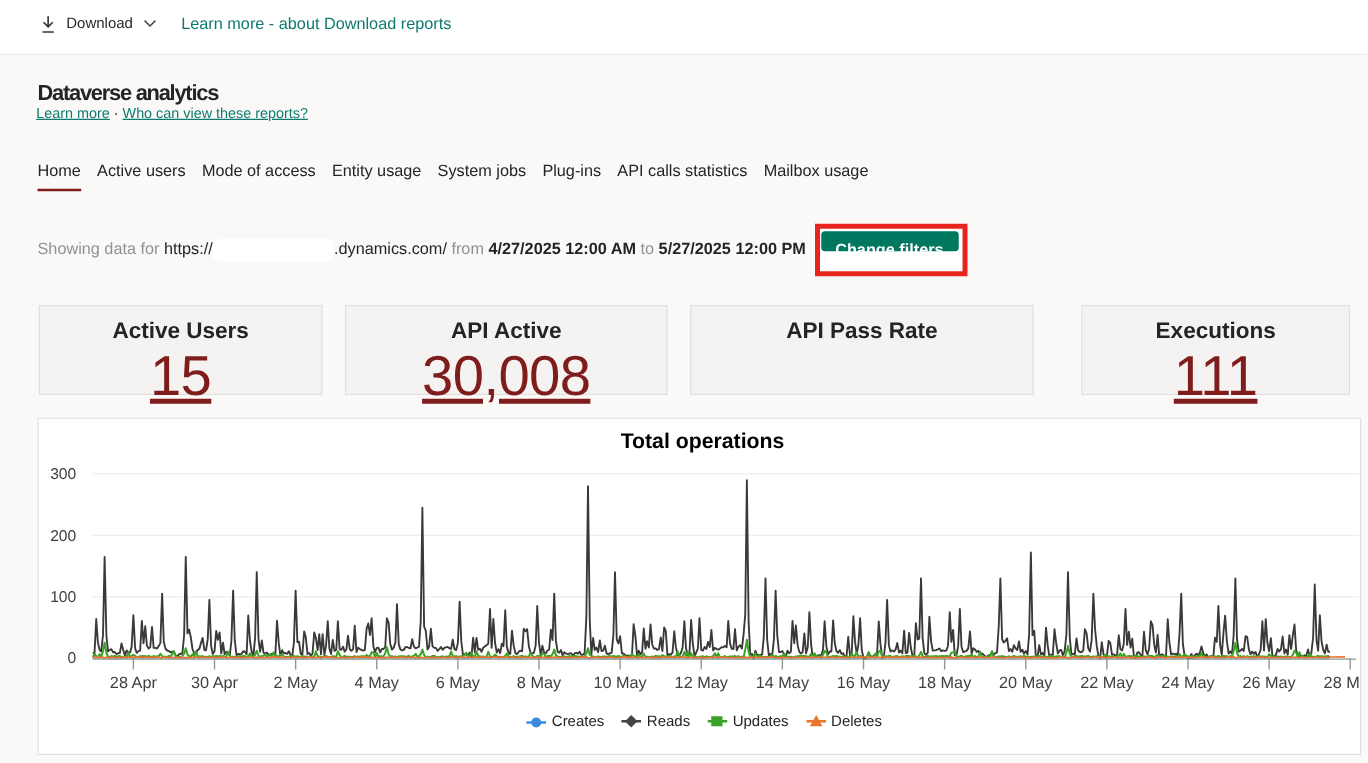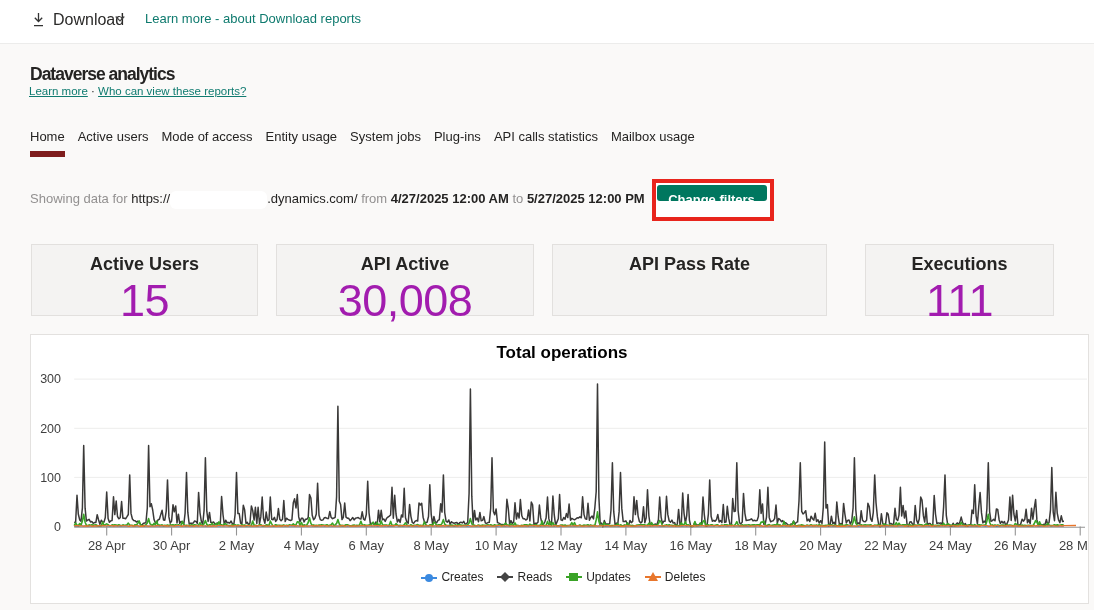--- a/index.html
+++ b/index.html
@@ -1,37 +1,37 @@
 <!DOCTYPE html>
 <html><head>
 <meta charset="utf-8">
 <style>
   * { margin:0; padding:0; box-sizing:border-box; }
   html,body { width:1094px; height:610px; background:#fff; font-family:"Liberation Sans",sans-serif; overflow:hidden; }
   #page { position:relative; width:1094px; height:610px; }
   .abs { position:absolute; }
   .content { position:absolute; left:0; top:43px; width:1094px; height:567px; background:#faf9f8; border-top:1px solid #ececeb; }
-  .dl-txt { position:absolute; left:53px; top:11px; font-size:16px; color:#2b2a29; }
+  .dl-txt { position:absolute; left:53px; top:11px; font-size:12px; color:#2b2a29; }
   .toplink { position:absolute; left:145px; top:11px; font-size:13px; color:#0e7a6e; }
   .title { position:absolute; left:30px; top:64px; font-size:17.5px; font-weight:bold; color:#252423; letter-spacing:-1px; }
   .links { position:absolute; left:29px; top:85px; font-size:11.5px; }
   .links a { color:#0f7b70; text-decoration:underline; }
   .links .dot { color:#252423; }
   .tabs { position:absolute; left:30px; top:129px; font-size:13px; color:#252423; white-space:nowrap; }
   .tab { display:inline-block; margin-right:13px; padding-bottom:7px; }
-  .tab.active { border-bottom:6px solid #7f1d1d; }
+  .tab.active { border-bottom:2px solid #7f1d1d; }
   .showrow { position:absolute; left:30px; top:191px; font-size:13px; color:#929090; white-space:nowrap; }
   .showrow b { color:#252423; }
   .showrow .dark { color:#252423; }
   .redact { display:inline-block; width:97px; height:18px; background:#fff; border-radius:6px; vertical-align:middle; }
   .redbox { position:absolute; left:651.5px; top:178.5px; width:122px; height:42px; background:#fff; border:4px solid #e8251d; }
   .btn { position:absolute; left:656.5px; top:185px; width:110px; height:16px; background:#00775f; color:#fff; font-weight:bold; font-size:13px; text-align:center; line-height:29px; border-radius:3px; }
   .card { position:absolute; top:244px; height:72px; background:#f4f3f2; border:1px solid #e2e0de; text-align:center; }
   .card .ct { font-size:18px; font-weight:bold; color:#252423; margin-top:9px; }
-  .card .cv { font-size:45px; color:#a21caf; line-height:36px; margin-top:8px; letter-spacing:-0.5px; }
+  .card .cv { font-size:45px; color:#7f1d1d; line-height:36px; margin-top:8px; letter-spacing:-0.5px;text-decoration:underline; }
   .panel { position:absolute; left:30px; top:334px; width:1059px; height:270px; background:#fff; border:1px solid #e3e1df; }
   .ctitle { position:absolute; left:30px; top:343px; width:1064px; text-align:center; font-size:17px; font-weight:bold; color:#000000; }
   .legend { position:absolute; left:34px; top:570px; width:1059px; text-align:center; font-size:12px; color:#252423; }
   .litem { display:inline-block; margin:0 7px; }
   .litem svg { vertical-align:-2px; margin-right:4px; }
 </style>
 </head>
 <body>
 <div id="page">
   <svg class="abs" style="left:33px;top:12px" width="11" height="15" viewBox="0 0 11 15">
@@ -55,21 +55,21 @@
       <div class="ct">Active Users</div>
       <div class="cv">15</div>
     </div>
   <div class="card" style="left:276px;width:258px">
       <div class="ct">API Active</div>
       <div class="cv">30,008</div>
     </div>
   <div class="card" style="left:552px;width:275px">
       <div class="ct">API Pass Rate</div>
     </div>
-  <div class="card" style="left:865px;width:189px">
+  <div class="card" style="left:865px;width:215px">
       <div class="ct">Executions</div>
       <div class="cv">111</div>
     </div>
   <div class="panel"></div>
   <div class="ctitle">Total operations</div>
   <svg class="abs" style="left:0;top:0" width="1094" height="610" viewBox="0 0 1094 610">
     <line x1="74.2" y1="379.1" x2="1087" y2="379.1" stroke="#ededec" stroke-width="1"></line>
 <line x1="74.2" y1="428.3" x2="1087" y2="428.3" stroke="#ededec" stroke-width="1"></line>
 <line x1="74.2" y1="477.4" x2="1087" y2="477.4" stroke="#ededec" stroke-width="1"></line>
 <text x="61" y="383.3" text-anchor="end" font-size="12.5" fill="#3f3f3f">300</text>

